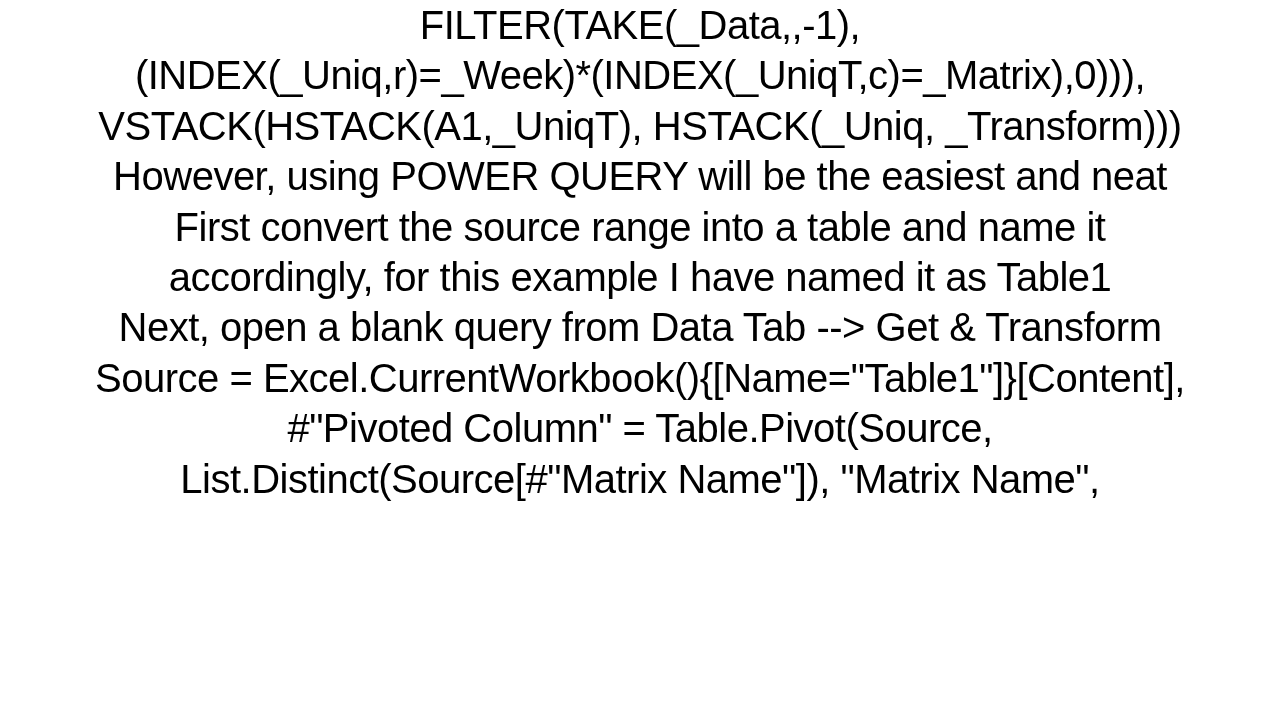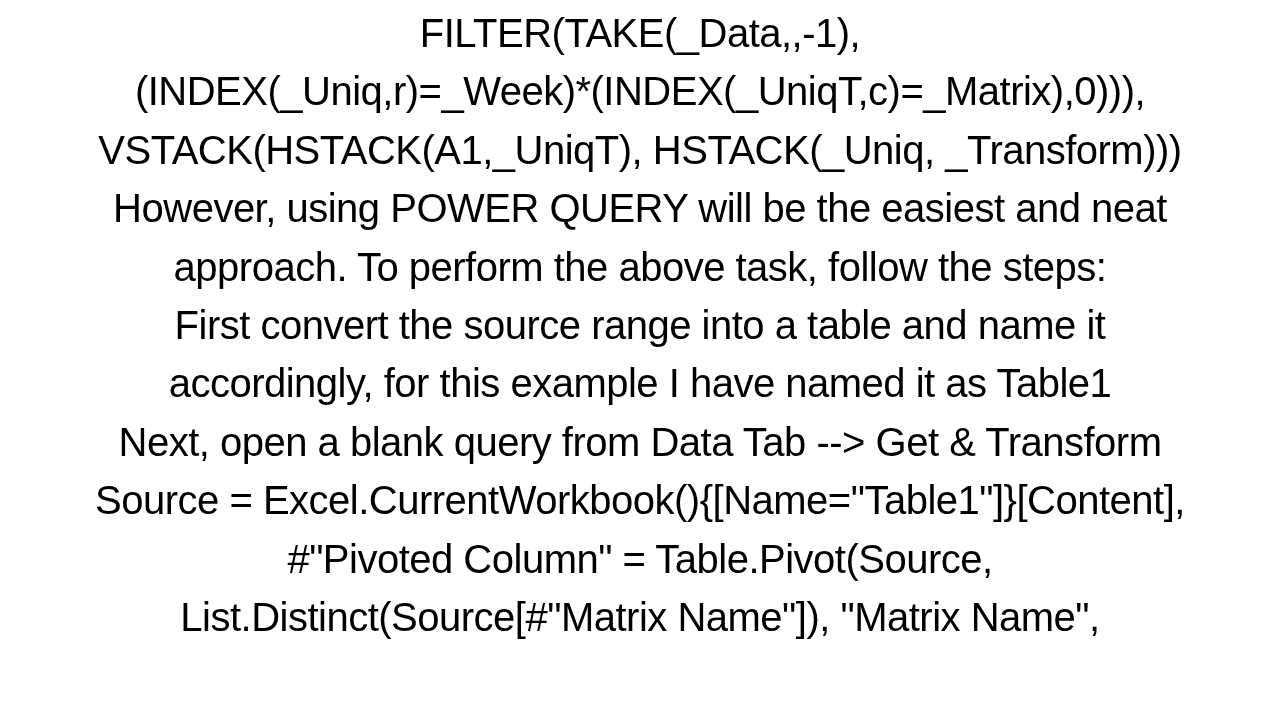--- a/index.html
+++ b/index.html
@@ -21,31 +21,30 @@
       width: 100%;
       text-align: center;
       color: #000000;
       font-size: 40px;
       line-height: 1.26;
       padding: 0 10px;
       font-weight: 400;
       letter-spacing: -0.5px;
     }
     .content p {
-      margin: 8px;
+      margin: 0;
     }
   </style>
 </head>
 <body>
 
 <div class="content">
   <p>FILTER(TAKE(_Data,,-1),</p>
   <p>(INDEX(_Uniq,r)=_Week)*(INDEX(_UniqT,c)=_Matrix),0))),</p>
   <p>VSTACK(HSTACK(A1,_UniqT), HSTACK(_Uniq, _Transform)))</p>
   <p>However, using POWER QUERY will be the easiest and neat</p>
-  <p>approach.   To perform the above task, follow the steps:</p>
   <p>First convert the source range into a table and name it</p>
   <p>accordingly, for this example I have named it as Table1</p>
   <p>Next, open a blank query from Data Tab --&gt; Get &amp; Transform</p>
   <p>Source = Excel.CurrentWorkbook(){[Name="Table1"]}[Content],</p>
   <p>#"Pivoted Column" = Table.Pivot(Source,</p>
   <p>List.Distinct(Source[#"Matrix Name"]), "Matrix Name",</p>
 </div>
 
 </body></html>

